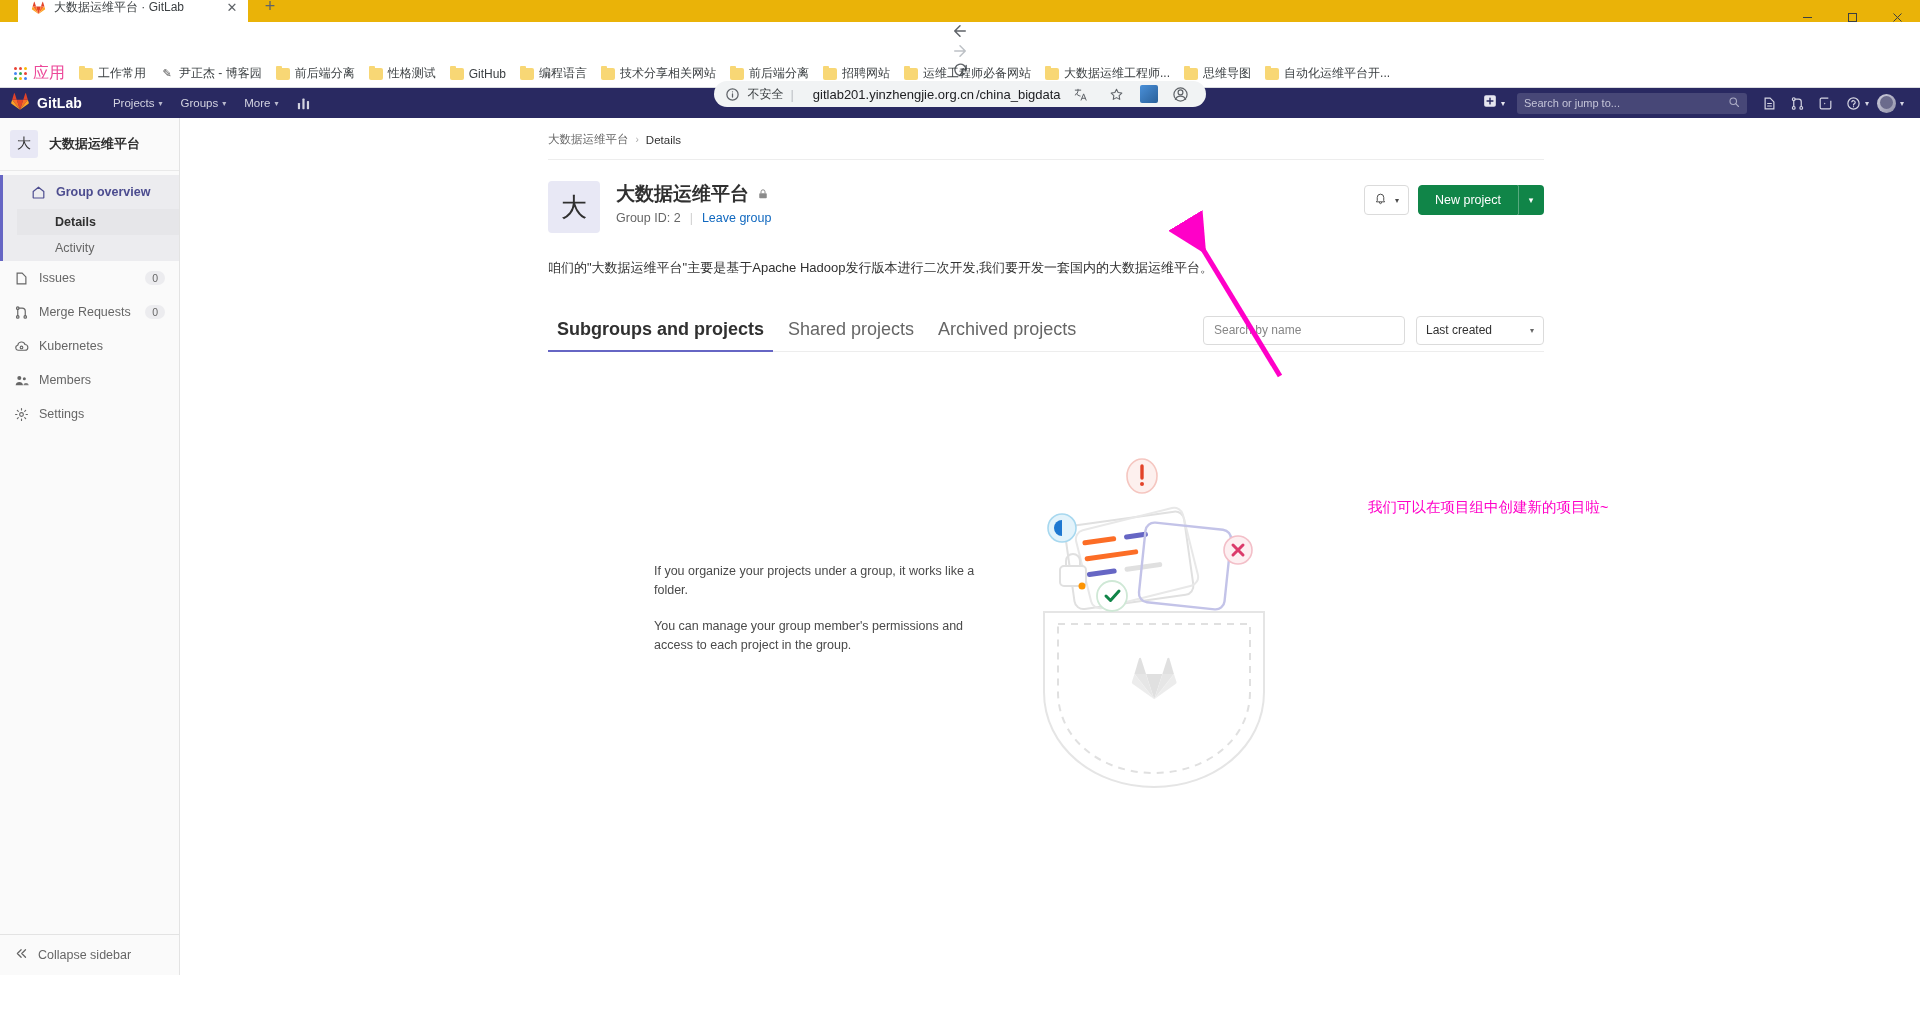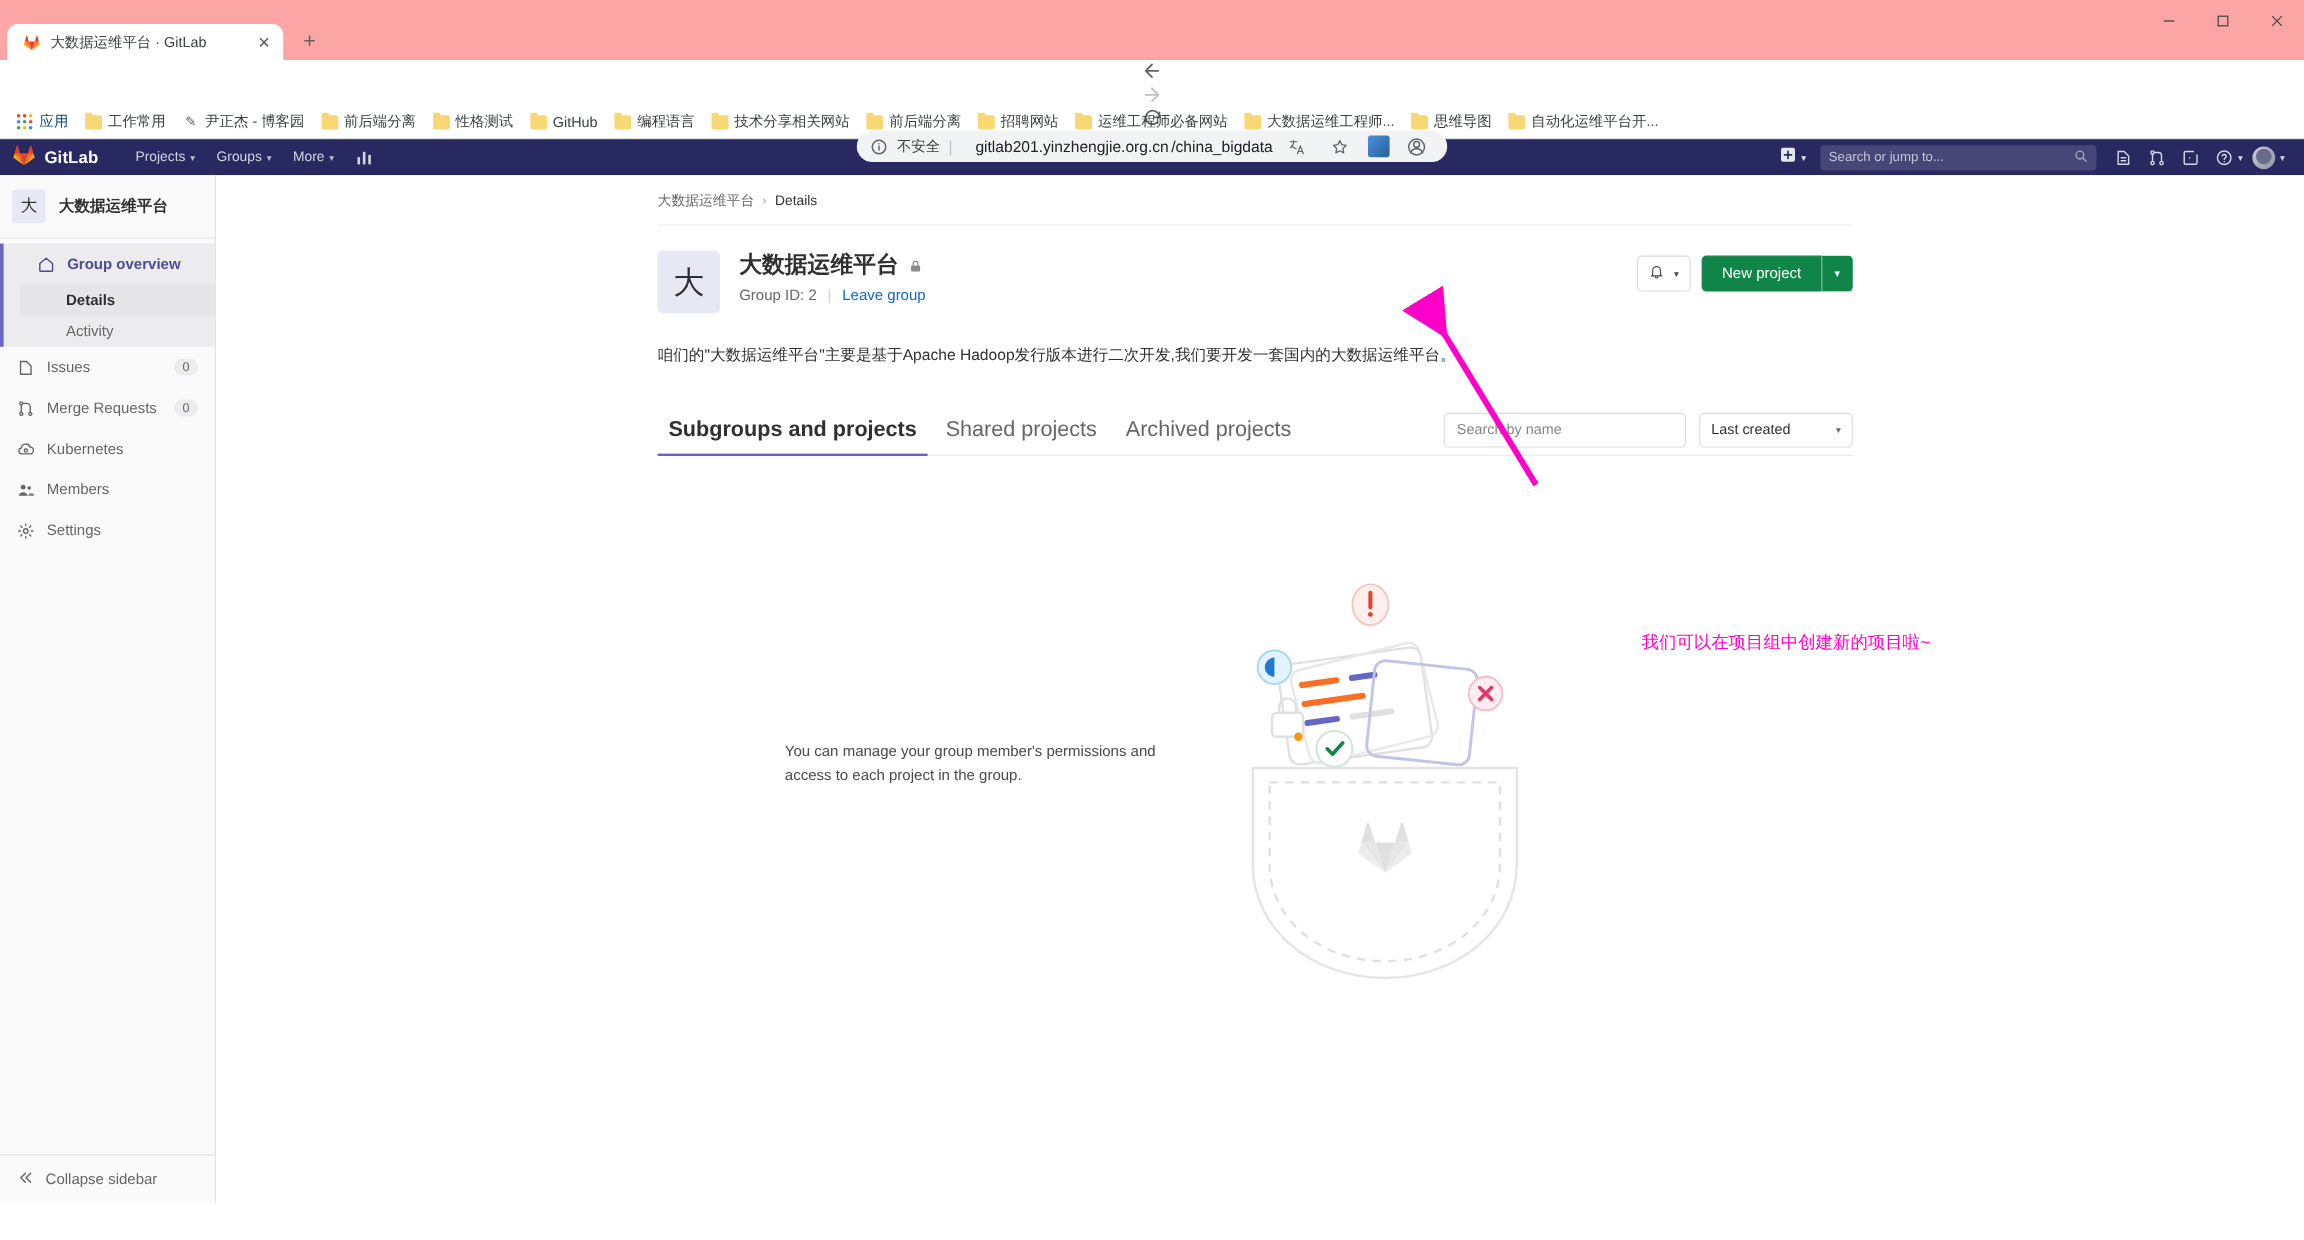--- a/index.html
+++ b/index.html
@@ -8,25 +8,25 @@
     width: 1920px; height: 1033px;
     overflow: hidden;
     font-family: "Liberation Sans", sans-serif;
     background: #ffffff;
   }
 
   
   .browser { width: 1920px; }
 
   .tabstrip {
-    height: 50px;
-    background: #fca5a5;
+    height: 22px;
+    background: #eab308;
     display: flex;
     align-items: flex-end;
-    padding-left: 6px;
+    padding-left: 18px;
     position: relative;
   }
   .tab {
     height: 30px;
     min-width: 230px;
     max-width: 250px;
     background: #ffffff;
     border-radius: 9px 9px 0 0;
     display: flex;
     align-items: center;
@@ -147,21 +147,21 @@
     display: flex;
     align-items: center;
     padding: 0 8px;
     gap: 2px;
     border-bottom: 1px solid #dadce0;
     overflow: hidden;
   }
   .apps-btn {
     display: flex; align-items: center; gap: 6px;
     padding: 3px 6px;
-    font-size: 12px; color: #0c4a6e;
+    font-size: 16px; color: #ec4899;
     border-radius: 4px; cursor: pointer;
     white-space: nowrap;
   }
   .apps-grid {
     display: grid;
     grid-template-columns: repeat(3, 3px);
     grid-template-rows: repeat(3, 3px);
     gap: 2px;
     width: 13px;
   }
@@ -932,20 +932,21 @@
             </div>
             <div class="sortbox">
               <span>Last created</span>
               <span class="caret">▾</span>
             </div>
           </div>
         </div>
 
         <div class="empty-wrap">
           <div class="empty-text">
+            <div class="empty-p">If you organize your projects under a group, it works like a folder.</div>
             <div class="empty-p">You can manage your group member's permissions and access to each project in the group.</div>
           </div>
           <div class="empty-illu">
             <svg width="260" height="340" viewBox="0 0 260 340">
 
               <path d="M20 160h220v80c0 55-50 95-110 95S20 295 20 240z" fill="#fff" stroke="#e5e5e5" stroke-width="2"></path>
               <path d="M34 172h192v68c0 47-43 81-96 81s-96-34-96-81z" fill="none" stroke="#e0e0e0" stroke-width="2" stroke-dasharray="7 6"></path>
 
               <g opacity=".3" transform="translate(105,200) scale(2.1)">
                 <path d="M12 22.5l3.9-12h-7.8z" fill="#9a9a9a"></path>

